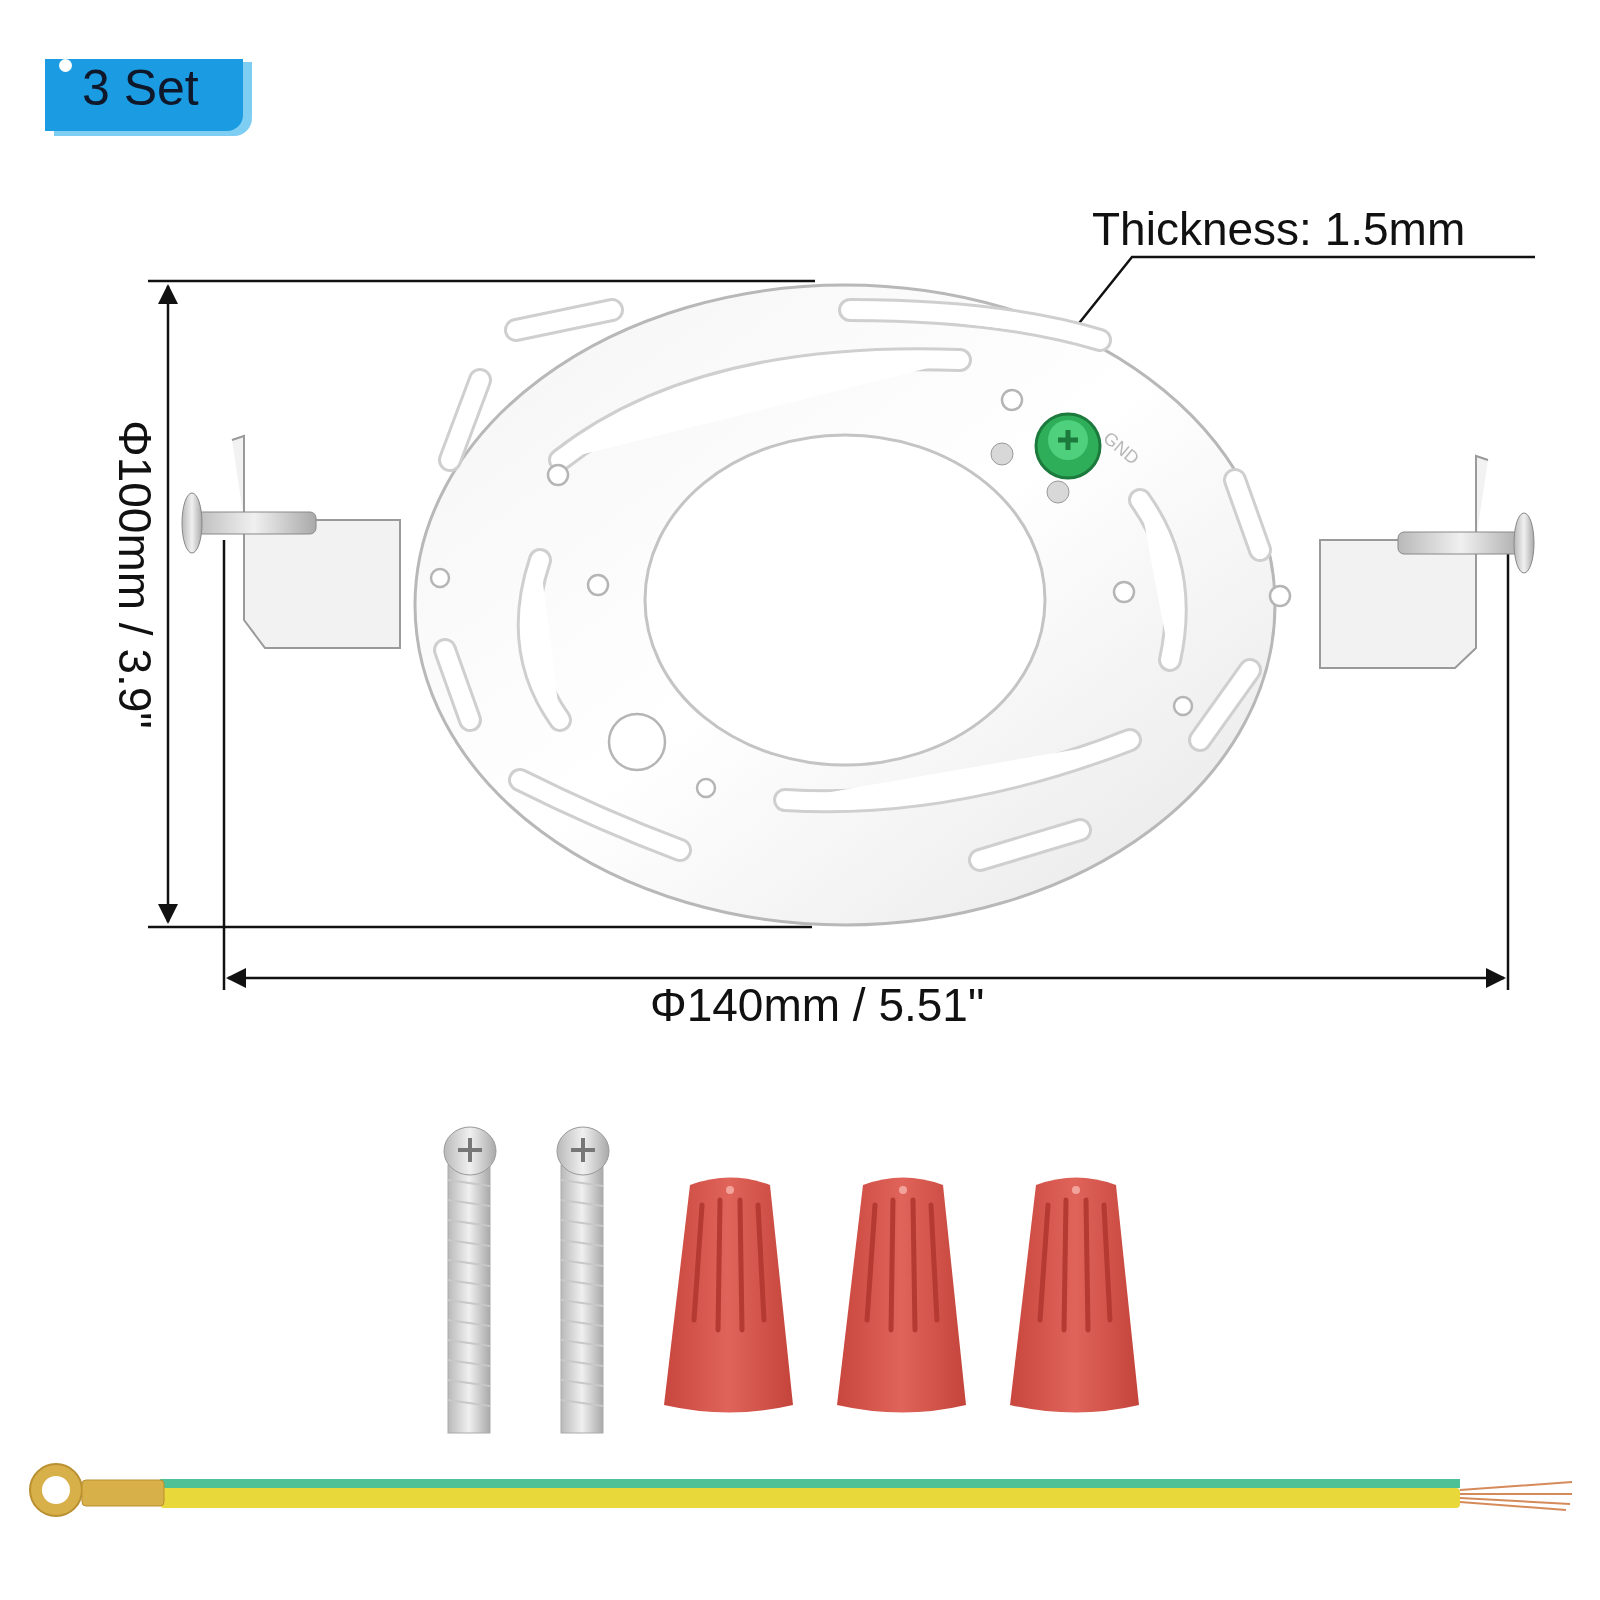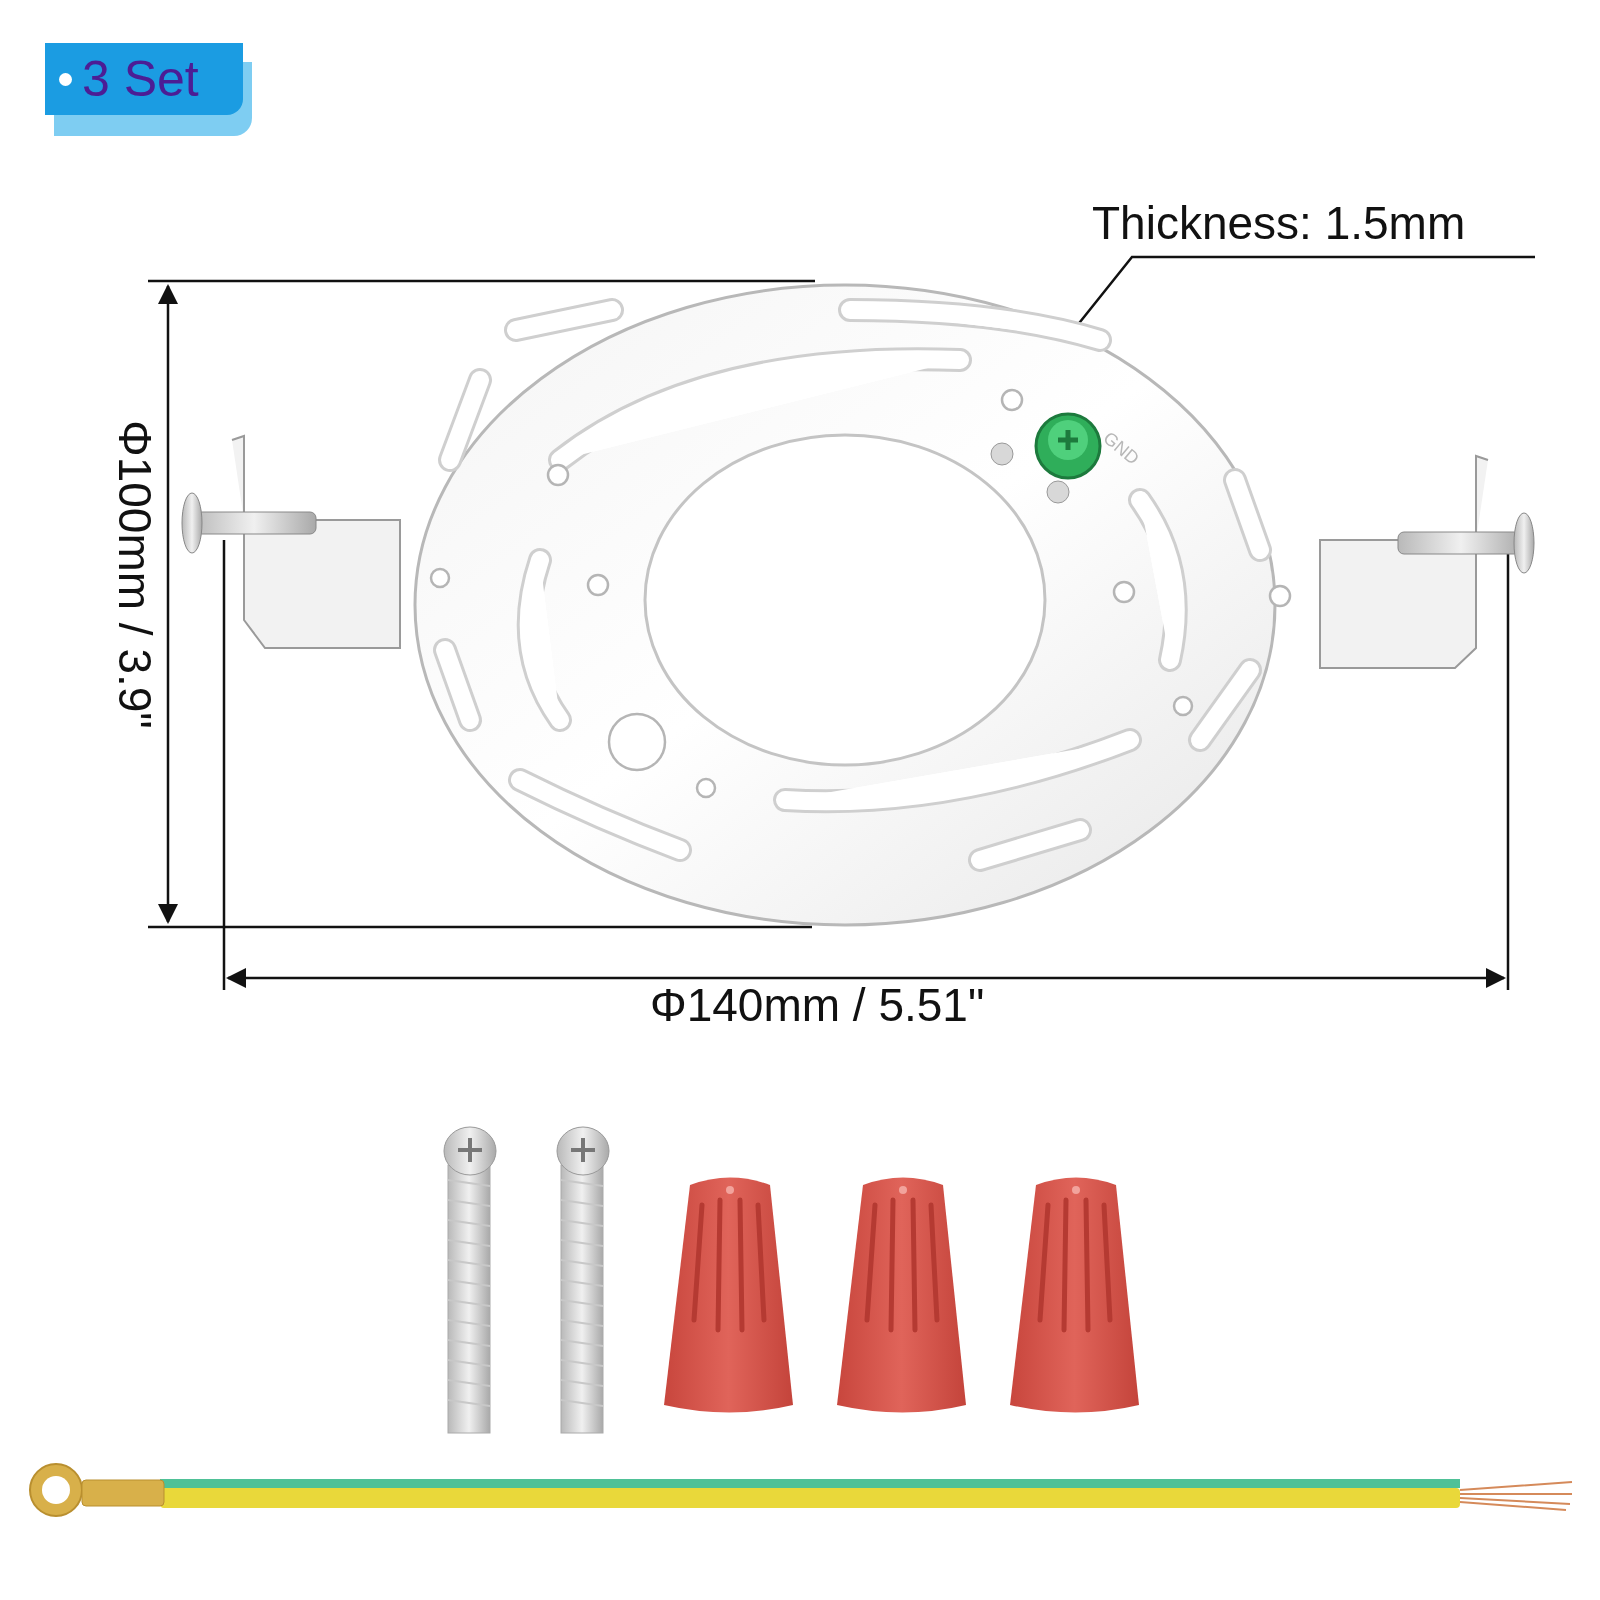--- a/index.html
+++ b/index.html
@@ -1,26 +1,26 @@
 <!DOCTYPE html>
 <html><head>
   <meta charset="utf-8">
   <style>
     html, body { margin: 0; padding: 0; background: #ffffff; }
     body { width: 1600px; height: 1600px; position: relative; overflow: hidden;
            font-family: "Liberation Sans", sans-serif; }
     .badge-shadow { position: absolute; left: 54px; top: 62px; width: 198px; height: 74px;
                     background: #7ecdf2; border-radius: 0 0 18px 0; }
-    .badge { position: absolute; left: 45px; top: 43px; width: 198px; height: 72px;
-             background: #1b9ce2; border-radius: 0 0 16px 0; color: #4c1d95;
-             display: flex; align-items: center; padding-left: 14px; box-sizing: border-box;
+    .badge { position: absolute; left: 45px; top: 59px; width: 198px; height: 72px;
+             background: #1b9ce2; border-radius: 0 0 16px 0; color: #0f172a;
+             display: flex; padding-left: 14px; box-sizing: border-box;
              font-size: 50px; }
     .badge .dot { width: 13px; height: 13px; background: #fff; border-radius: 50%; margin-right: 10px; }
     .label { position: absolute; color: #111; font-size: 46px; white-space: nowrap; }
-    .thick-label { left: 1092px; top: 196px; text-align: center; }
+    .thick-label { left: 1092px; top: 202px; text-align: center; }
     .width-label { left: 650px; top: 978px; }
     .height-label { left: 104px; top: 420px; transform-origin: 0 0; transform: translate(58px,0) rotate(90deg); }
     svg { position: absolute; left: 0; top: 0; }
   </style>
 </head>
 <body>
 
 <div class="badge-shadow"></div>
 <div class="badge">
   <span class="dot"></span>

